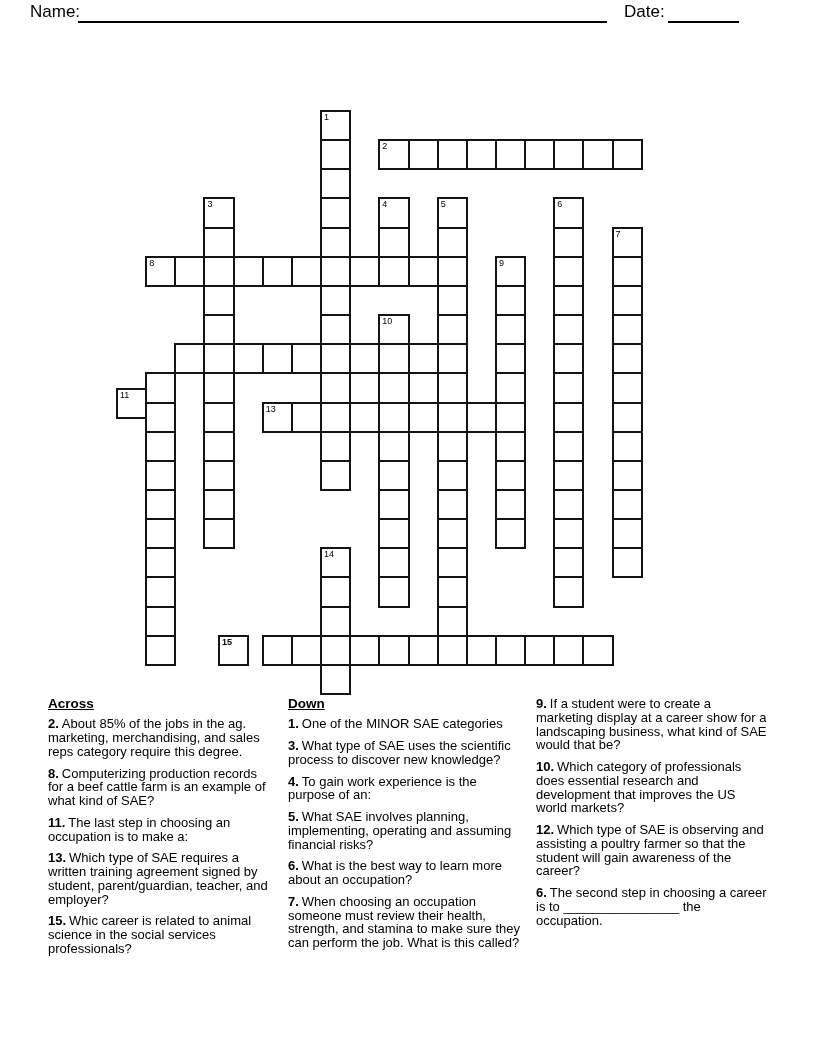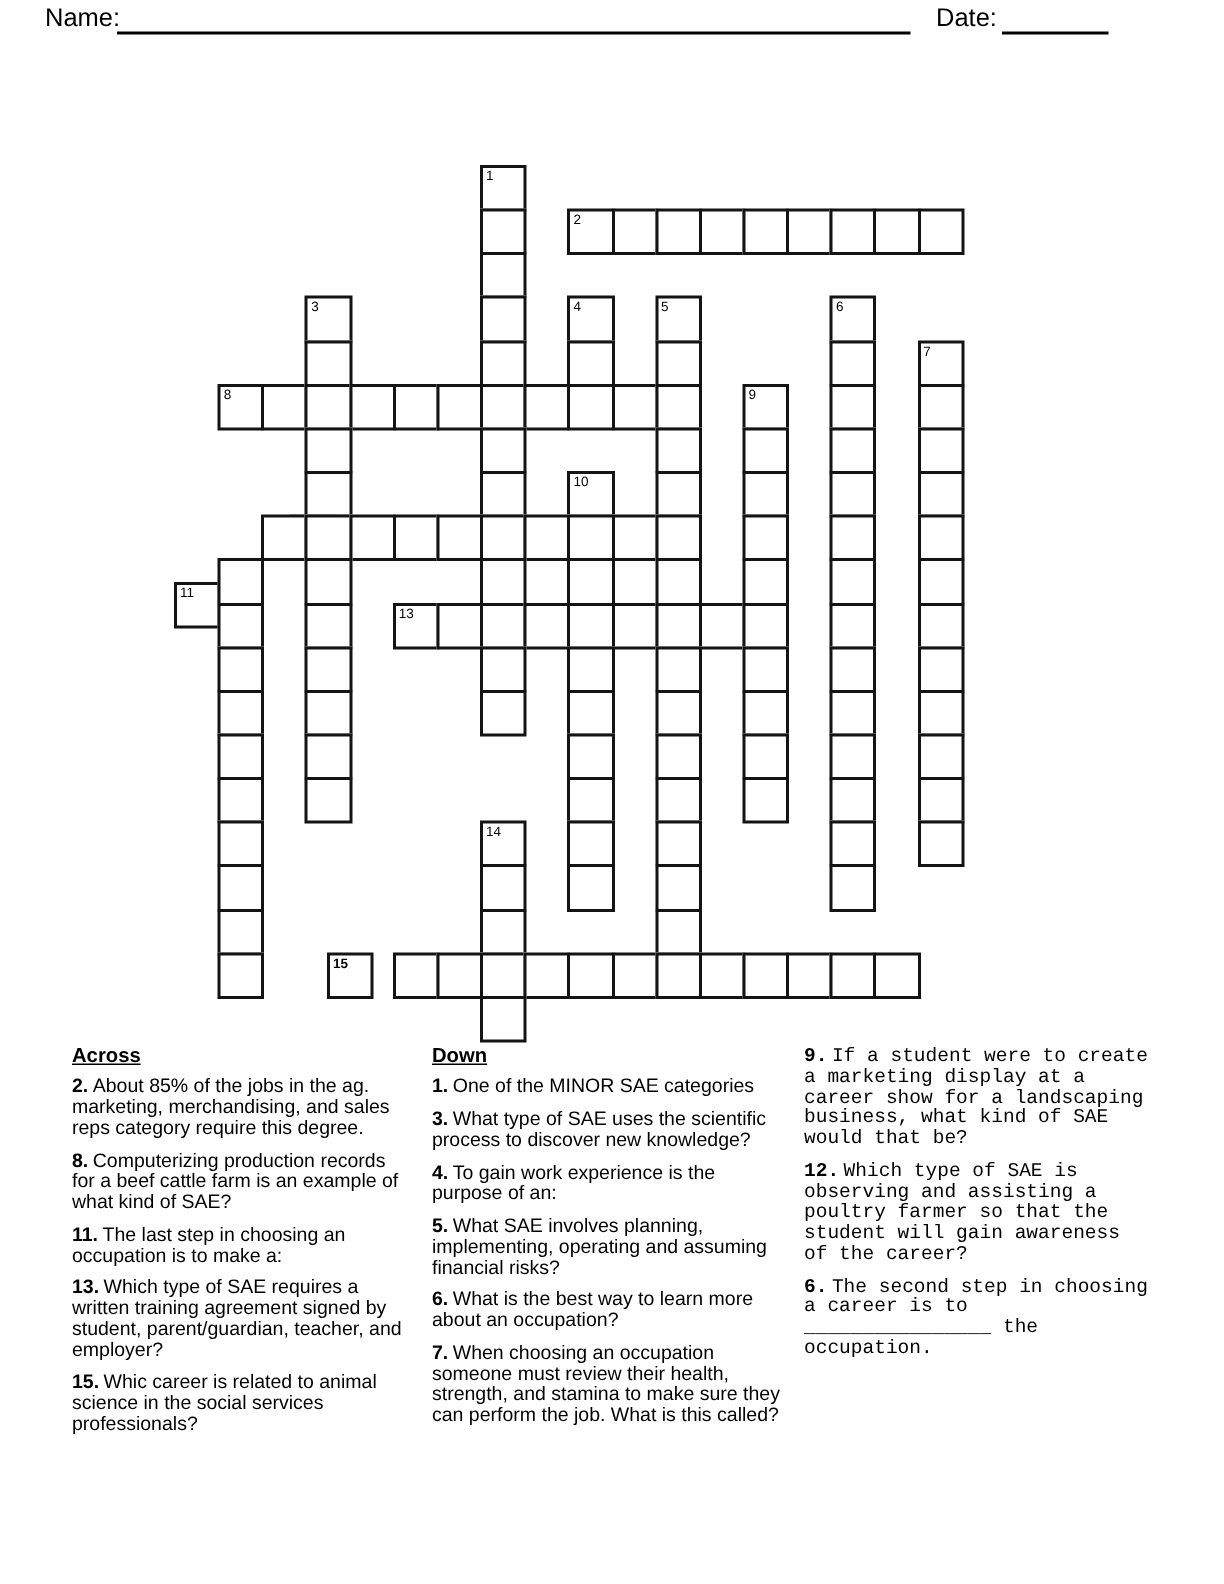--- a/index.html
+++ b/index.html
@@ -22,21 +22,21 @@
     border:2px solid #141414; background:#ffffff;
   }
   .cell .num {
     position:absolute; top:0px; left:2px; font-size:9px; line-height:10px;
     font-family:"Liberation Sans", sans-serif; color:#000;
   }
   
   .clues-col { position:absolute; top:697px; font-size:13px; line-height:1.06; }
   .col-across { left:48px;  width:222px; }
   .col-down   { left:288px; width:232px; }
-  .col-down2  { left:536px; width:234px;font-family:Liberation Mono, monospace; }
+  .col-down2  { left:536px; width:234px; }
   .clue-heading {
     font-weight:bold; text-decoration:underline; font-size:13.5px;
     margin:0 0 6px 0;
   }
   .clue { margin:0 0 8px 0; }
   .clue .cnum { font-weight:bold; padding-right:3px; }
 </style>
 </head>
 <body>
 
@@ -240,17 +240,18 @@
     <p class="clue"><span class="cnum">1.</span><span>One of the MINOR SAE categories</span></p>
     <p class="clue"><span class="cnum">3.</span><span>What type of SAE uses the scientific process to discover new knowledge?</span></p>
     <p class="clue"><span class="cnum">4.</span><span>To gain work experience is the purpose of an:</span></p>
     <p class="clue"><span class="cnum">5.</span><span>What SAE involves planning, implementing, operating and assuming financial risks?</span></p>
     <p class="clue"><span class="cnum">6.</span><span>What is the best way to learn more about an occupation?</span></p>
     <p class="clue"><span class="cnum">7.</span><span>When choosing an occupation someone must review their health, strength, and stamina to make sure they can perform the job. What is this called?</span></p>
   </div>
 
   <div class="clues-col col-down2">
     <p class="clue"><span class="cnum">9.</span><span>If a student were to create a marketing display at a career show for a landscaping business, what kind of SAE would that be?</span></p>
+    <p class="clue"><span class="cnum">10.</span><span>Which category of professionals does essential research and development that improves the US world markets?</span></p>
     <p class="clue"><span class="cnum">12.</span><span>Which type of SAE is observing and assisting a poultry farmer so that the student will gain awareness of the career?</span></p>
     <p class="clue"><span class="cnum">6.</span><span>The second step in choosing a career is to ________________ the occupation.</span></p>
   </div>
 
 </div>
 
 </body></html>

